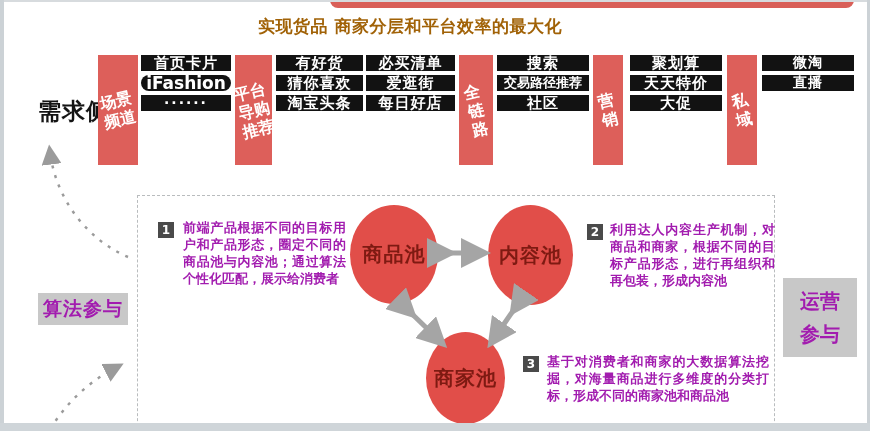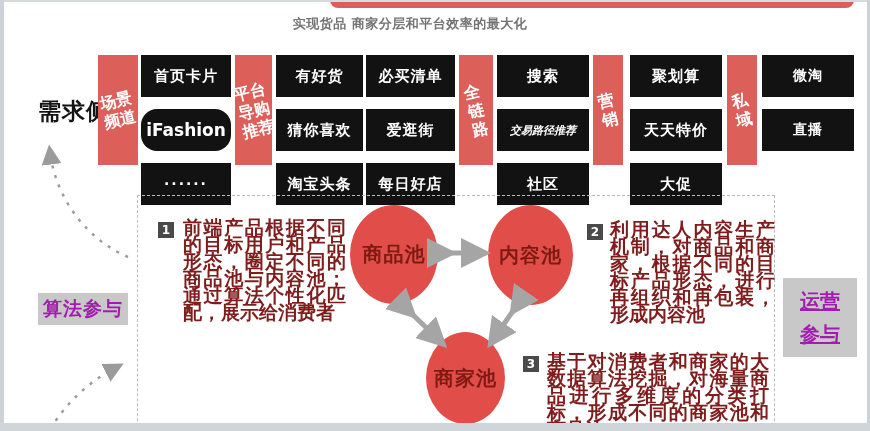--- a/index.html
+++ b/index.html
@@ -19,21 +19,21 @@
   .edge-left{left:0;top:0;width:4px;height:431px;}
   .edge-right{left:867px;top:0;width:3px;height:431px;}
   .edge-bottom{left:0;top:423px;width:870px;height:8px;background:#cfd5d9;}
 
   .topbar{
     position:absolute;left:330px;top:0;width:524px;height:8px;
     background:#d95f58;border-radius:0 0 8px 8px;
   }
   .title{
     position:absolute;left:240px;top:15px;width:340px;
-    text-align:center;font-size:13px;font-weight:bold;color:#737373;
+    text-align:center;font-size:17px;font-weight:bold;color:#a16207;
     letter-spacing:.5px;
   }
   .demand{
     position:absolute;left:14px;top:96px;
     font-size:23px;font-weight:bold;color:#141414;letter-spacing:1px;margin-left:24px;
   }
 
   
   .redbar{
     position:absolute;top:55px;height:110px;
@@ -52,43 +52,43 @@
   .rb-4{left:727px;width:30px;}
 
   .blk-col{position:absolute;top:55px;}
   .col-0{left:141px;width:90px;}
   .col-1{left:276px;width:87px;}
   .col-2{left:366px;width:89px;}
   .col-3{left:497px;width:92px;}
   .col-4{left:630px;width:92px;}
   .col-5{left:762px;width:92px;}
   .cell{
-    height:42px;margin-bottom:12px;background:#121212;color:#fff;
+    height:16px;margin-bottom:4px;background:#121212;color:#fff;
     display:flex;align-items:center;justify-content:center;
     font-size:15px;font-weight:bold;letter-spacing:1px;
   }
   .cell.ifashion{font-size:17px;letter-spacing:0;border-radius:16px;}
   .cell.dots{font-size:14px;letter-spacing:2px;}
-  .cell.small{font-size:11px;letter-spacing:0;font-style:italic;}
+  .cell.small{font-size:13px;letter-spacing:0;}
   .cell.sm2{font-size:14px;}
 
   
   .dash-box{
     position:absolute;left:137px;top:195px;width:636px;height:240px;
     border:1px dashed #b9bcbe;border-bottom:none;
   }
   .step-badge{
     position:absolute;width:16px;height:16px;background:#4a4a4a;color:#fff;
     font-size:12px;font-weight:bold;display:flex;align-items:center;justify-content:center;
   }
   .badge-1{left:158px;top:222px;}
   .badge-2{left:587px;top:224px;}
   .badge-3{left:523px;top:356px;}
   .step-text{
-    position:absolute;color:#7f1d1d;font-size:19px;line-height:17px;
+    position:absolute;color:#a21caf;font-size:13px;line-height:17px;
     font-weight:600;text-align:justify;
   }
   .text-1{left:183px;top:219px;width:163px;}
   .text-2{left:610px;top:221px;width:165px;}
   .text-3{left:547px;top:353px;width:222px;}
 
   .pool{
     position:absolute;border-radius:50%;background:#e14e49;
     display:flex;align-items:center;justify-content:center;
     color:#7e1a12;font-size:20px;font-weight:bold;letter-spacing:1px;
@@ -96,21 +96,21 @@
   .pool-product{left:350px;top:205px;width:88px;height:99px;}
   .pool-content{left:488px;top:205px;width:85px;height:100px;}
   .pool-merchant{left:426px;top:332px;width:79px;height:92px;}
 
   .side-box{
     position:absolute;background:#c8c8c8;color:#a21caf;
     display:flex;align-items:center;justify-content:center;
     font-weight:bold;text-align:center;
   }
   .box-algorithm{left:38px;top:293px;width:90px;height:32px;font-size:19px;letter-spacing:1px;}
-  .box-operation{left:783px;top:278px;width:74px;height:79px;font-size:20px;line-height:33px;white-space:pre-line;text-decoration:underline;}
+  .box-operation{left:783px;top:278px;width:74px;height:79px;font-size:20px;line-height:33px;white-space:pre-line;}
 
   .arrow-layer{position:absolute;left:0;top:0;pointer-events:none;}
 </style>
 </head>
 <body>
 
 <div class="page">
 
   <div class="topbar"></div>
 

